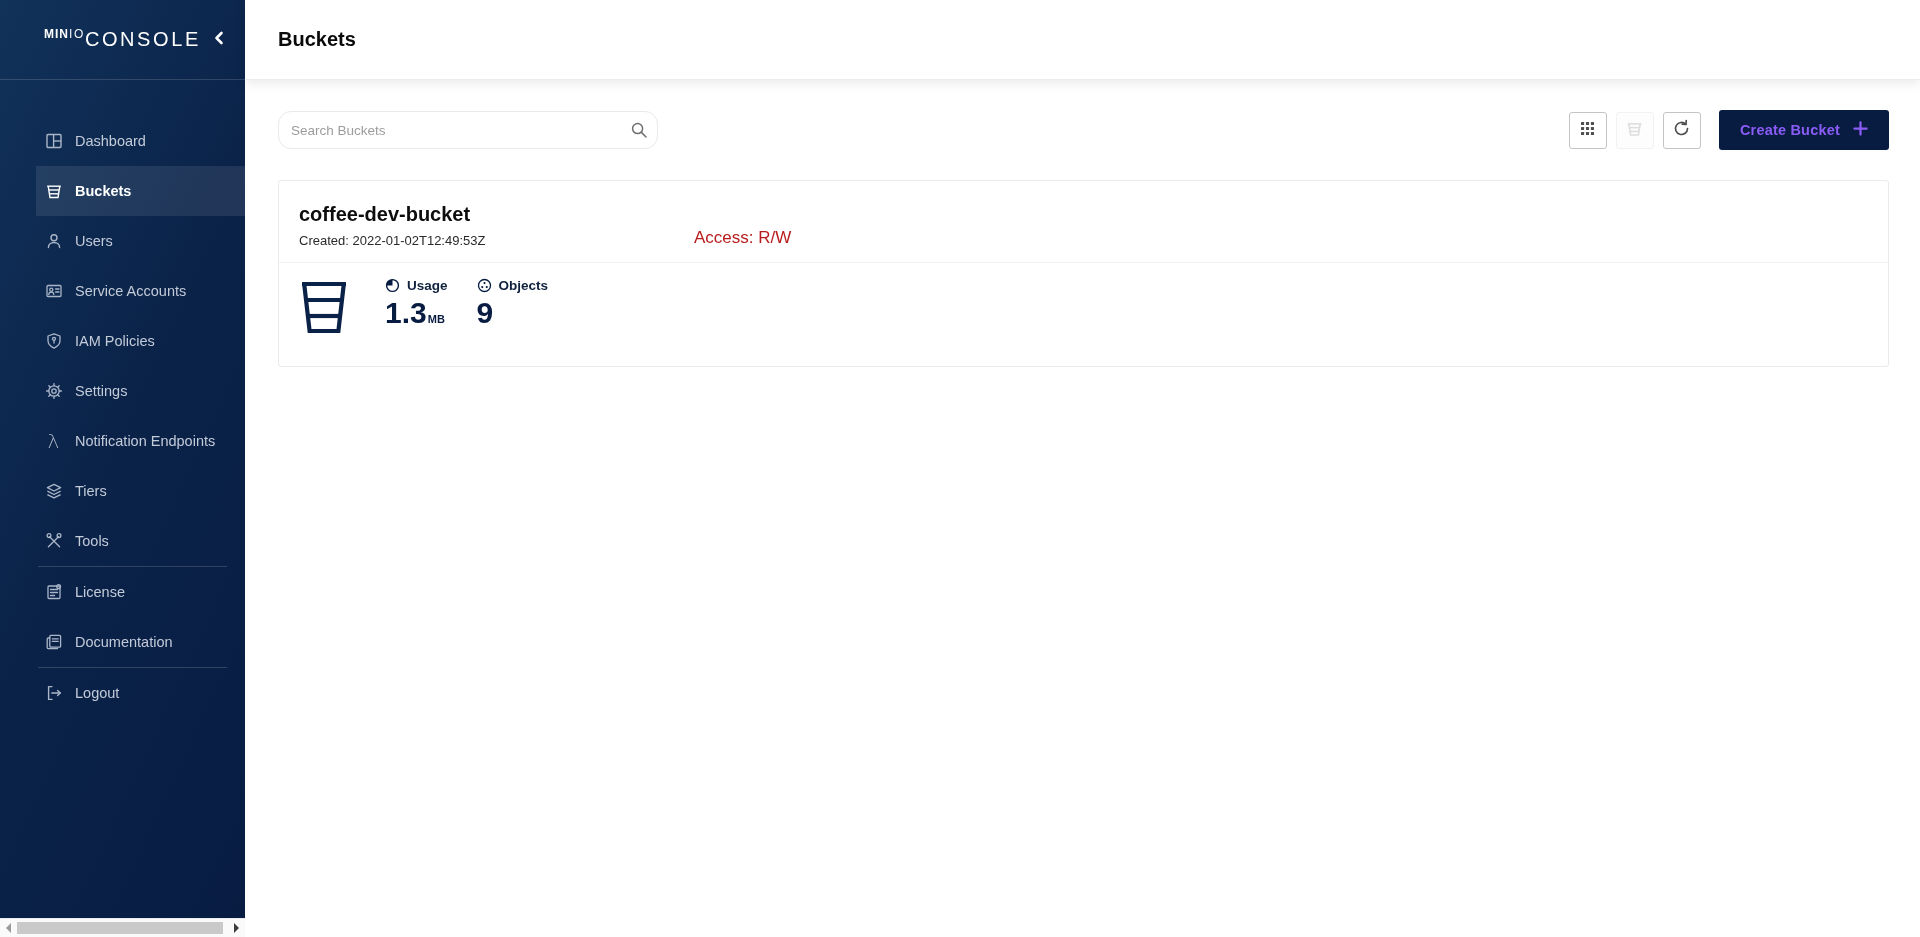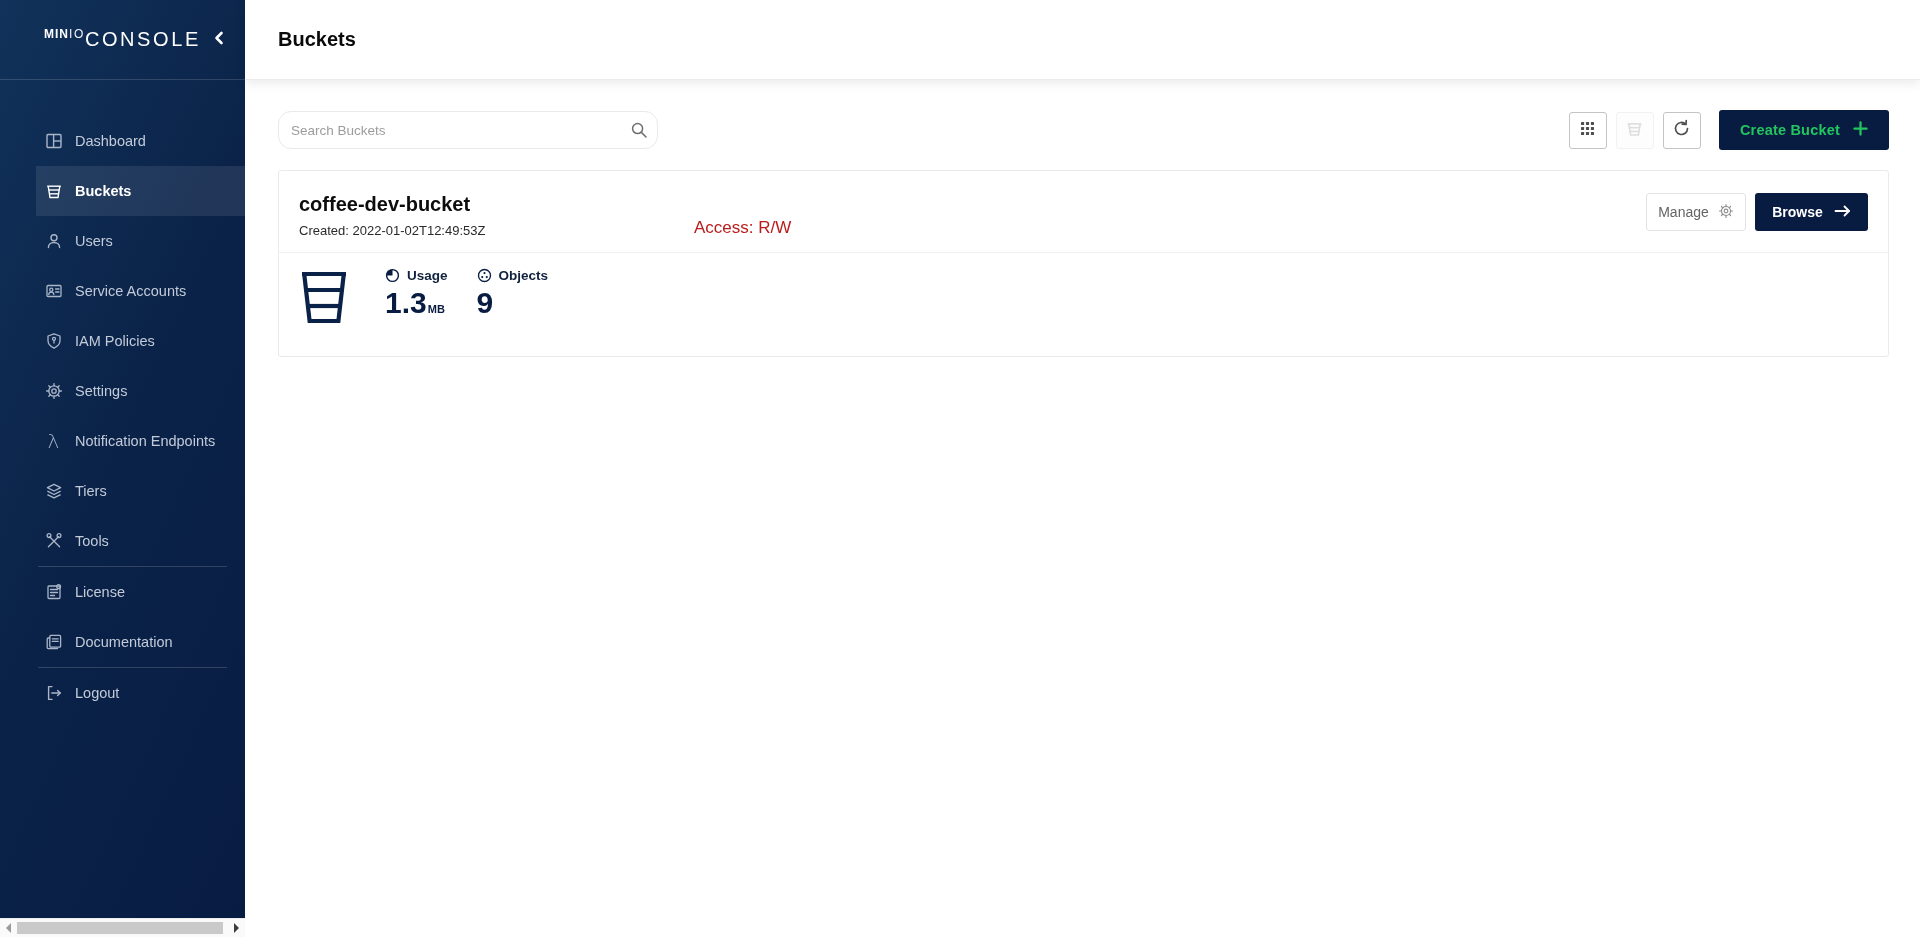--- a/index.html
+++ b/index.html
@@ -73,28 +73,28 @@
   .search-box input::placeholder { color:#9c9c9c; }
   .search-icon { position:absolute; right:10px; top:10px; color:#6e6e6e; pointer-events:none; }
 
   .toolbar-actions { margin-left:auto; display:flex; align-items:center; gap:9px; }
   .icon-btn {
     width:38px; height:37px; background:#fff; border:1px solid #c4c4c4; border-radius:3px;
     display:flex; align-items:center; justify-content:center; color:#4f4f4f; cursor:pointer; padding:0;
   }
   .icon-btn.disabled { border-color:#f2f2f2; background:#fdfdfd; color:#ddd; cursor:default; }
   .btn-primary {
-    height:40px; background:#081C42; border:none; border-radius:3px; color:#22c55e;
+    height:40px; background:#081C42; border:none; border-radius:3px; color:#8b5cf6;
     font-size:14.5px; font-weight:700; letter-spacing:.2px;
     display:flex; align-items:center; gap:13px; padding:0 21px; cursor:pointer; margin-left:9px;
     font-family:"Liberation Sans", sans-serif;
   }
 
   
-  .bucket-card { margin-top:20px; background:#fff; border:1px solid #eaeaea; border-radius:3px; }
+  .bucket-card { margin-top:30px; background:#fff; border:1px solid #eaeaea; border-radius:3px; }
   .card-top { position:relative; display:flex; padding:21px 20px 0 20px; }
   .bucket-head { width:395px; }
   .bucket-name { font-size:20px; font-weight:700; color:#0d0d0d; line-height:1.2; cursor:pointer; }
   .bucket-created { margin-top:7px; font-size:13px; color:#2a2a2a; }
   .bucket-access { align-self:flex-end; font-size:17px; color:#b91c1c; }
   .card-actions { position:absolute; right:20px; top:22px; display:flex; gap:9px; }
   .btn-manage {
     width:100px; height:38px; background:#fff; border:1px solid #e3e3e3; border-radius:3px;
     color:#646464; font-size:14px; display:flex; align-items:center; justify-content:center; gap:9px; cursor:pointer;
     font-family:"Liberation Sans", sans-serif;
@@ -353,41 +353,20 @@
         </div>
       </div>
 
       <div class="bucket-card">
         <div class="card-top">
           <div class="bucket-head">
             <div class="bucket-name">coffee-dev-bucket</div>
             <div class="bucket-created">Created: 2022-01-02T12:49:53Z</div>
           </div>
           <div class="bucket-access">Access: R/W</div>
-          <div class="card-actions">
-            <button class="btn-manage">
-              <span>Manage</span>
-              <span class="gear">
-                <svg width="16" height="16" viewBox="0 0 18 18" fill="none" stroke="currentColor" stroke-width="1.3" stroke-linecap="round">
-                    <circle cx="9" cy="9" r="2.1"></circle>
-                    <circle cx="9" cy="9" r="5.1"></circle>
-                    <path d="M9 1.7v2.2 M9 14.1v2.2 M1.7 9h2.2 M14.1 9h2.2 M3.9 3.9l1.5 1.5 M12.6 12.6l1.5 1.5 M14.1 3.9l-1.5 1.5 M5.4 12.6l-1.5 1.5"></path>
-                  </svg>
-              </span>
-            </button>
-            <button class="btn-browse">
-              <span>Browse</span>
-              <span>
-                <svg width="17" height="14" viewBox="0 0 17 14" fill="none" stroke="currentColor" stroke-width="1.8" stroke-linecap="round" stroke-linejoin="round">
-                    <line x1="1.5" y1="7" x2="15" y2="7"></line>
-                    <polyline points="10.5,2.5 15,7 10.5,11.5"></polyline>
-                  </svg>
-              </span>
-            </button>
-          </div>
         </div>
 
         <div class="card-divider"></div>
 
         <div class="card-body">
           <span class="big-bucket">
             <svg width="50" height="56" viewBox="0 0 50 56" fill="none" stroke="currentColor" stroke-width="4.2">
                 <path d="M3 5 H47"></path>
                 <path d="M5.2 5 L10.6 52 H39.4 L44.8 5"></path>
                 <line x1="7.4" y1="21" x2="42.6" y2="21"></line>

